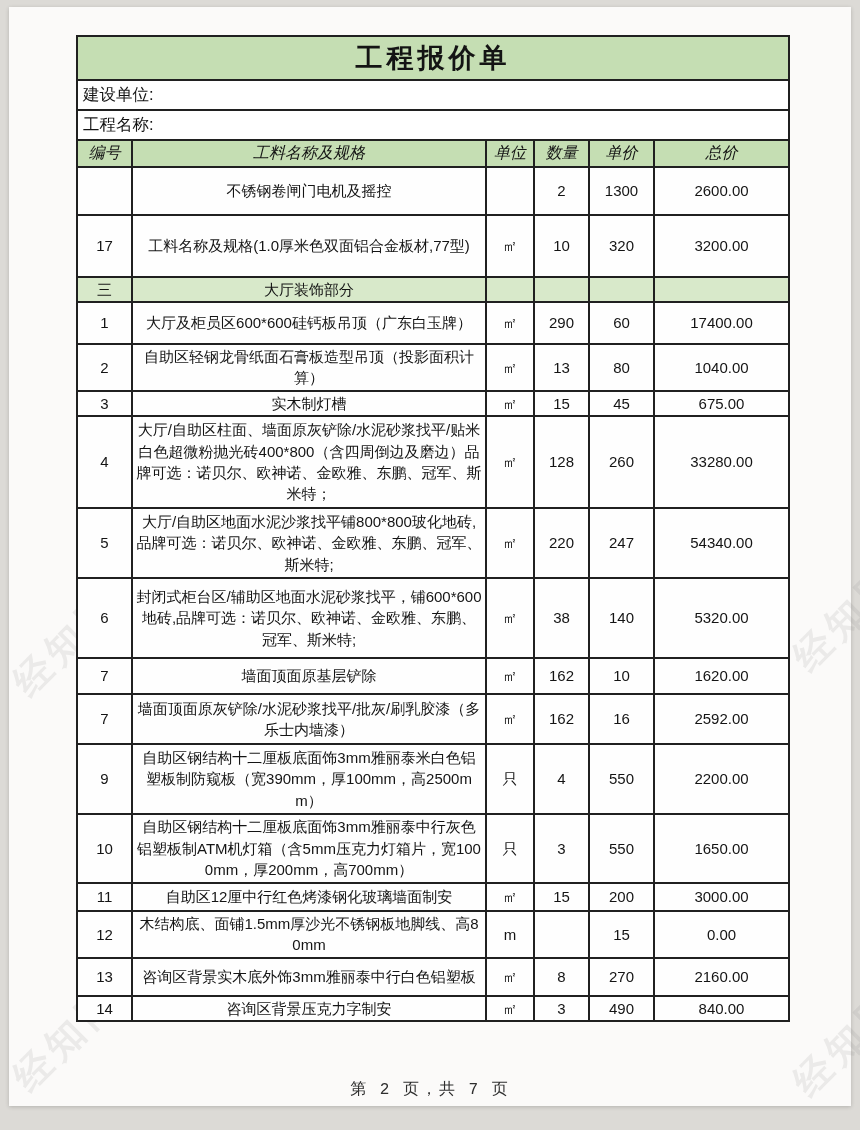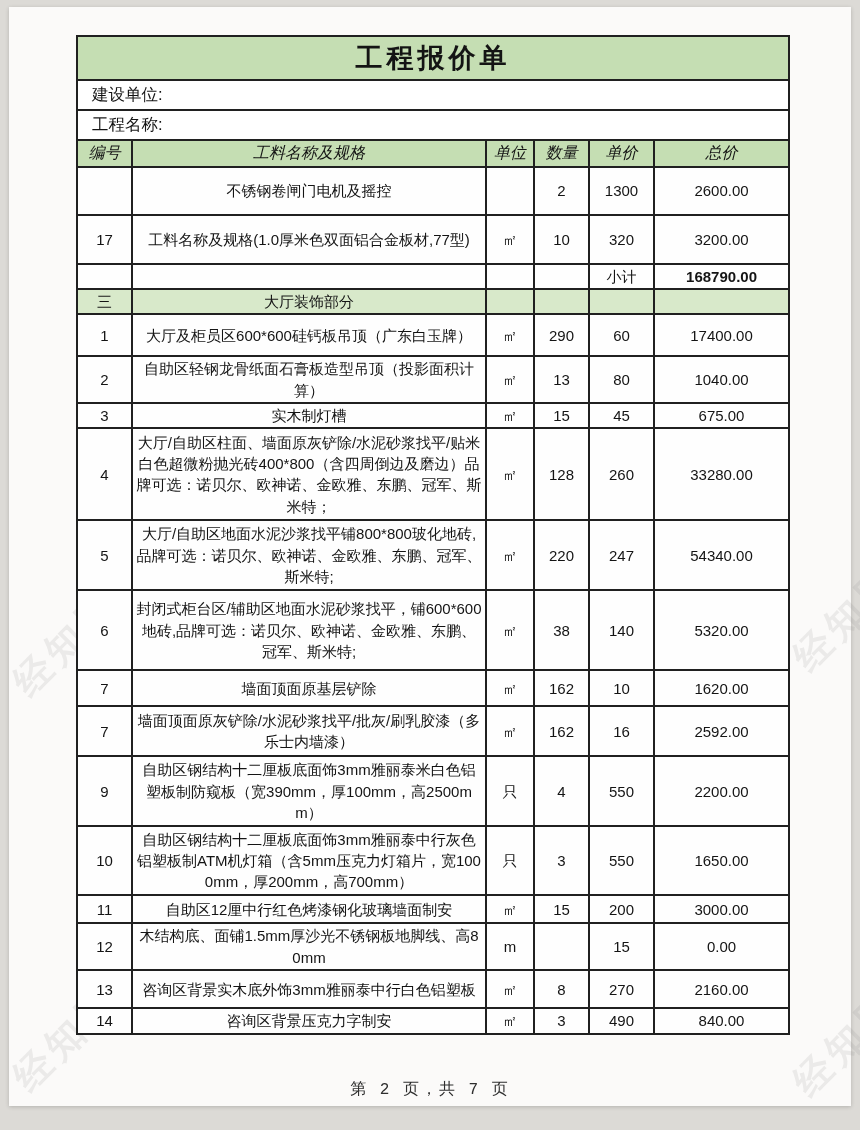--- a/index.html
+++ b/index.html
@@ -36,21 +36,21 @@
     background:#fefefe;
     overflow:hidden;
   }
   tr.title-row td{
     background:var(--green-band);
     font-size:27px;font-weight:700;letter-spacing:4px;
     height:40px;
   }
   tr.info-row td{
     background:#ffffff;text-align:left;font-size:16.5px;
-    padding:2px 14px;height:24px;
+    padding:2px 5px;height:24px;
   }
   tr.head-row td{
     background:var(--green-band);font-size:16px;height:21px;font-style:italic;
   }
   td.c-no{background:var(--green-no);}
   tr.section-row td{background:var(--green-section);}
   td.name-cell{word-break:break-all;padding:2px 7px;}
   td.bold{font-weight:700;}
   .page-footer{
     position:absolute;left:0;right:0;top:1072px;
@@ -98,35 +98,27 @@
           <td>总价</td>
         </tr>
     <tr style="height: 48px;">
           <td class="c-no"></td>
           <td class="name-cell">不锈钢卷闸门电机及摇控</td>
           <td></td>
           <td>2</td>
           <td>1300</td>
           <td>2600.00</td>
         </tr>
-        <tr style="height: 49px;">
+        <tr style="height: 62px;">
           <td class="c-no">17</td>
           <td class="name-cell">工料名称及规格(1.0厚米色双面铝合金板材,77型)</td>
           <td>㎡</td>
           <td>10</td>
           <td>320</td>
           <td>3200.00</td>
-        </tr>
-        <tr style="height: 25px;">
-          <td class="c-no"></td>
-          <td class="name-cell"></td>
-          <td></td>
-          <td></td>
-          <td>小计</td>
-          <td class="bold">168790.00</td>
         </tr>
         <tr class="section-row" style="height: 19px;">
           <td class="c-no">三</td>
           <td class="name-cell">大厅装饰部分</td>
           <td></td>
           <td></td>
           <td></td>
           <td></td>
         </tr>
         <tr style="height: 42px;">

